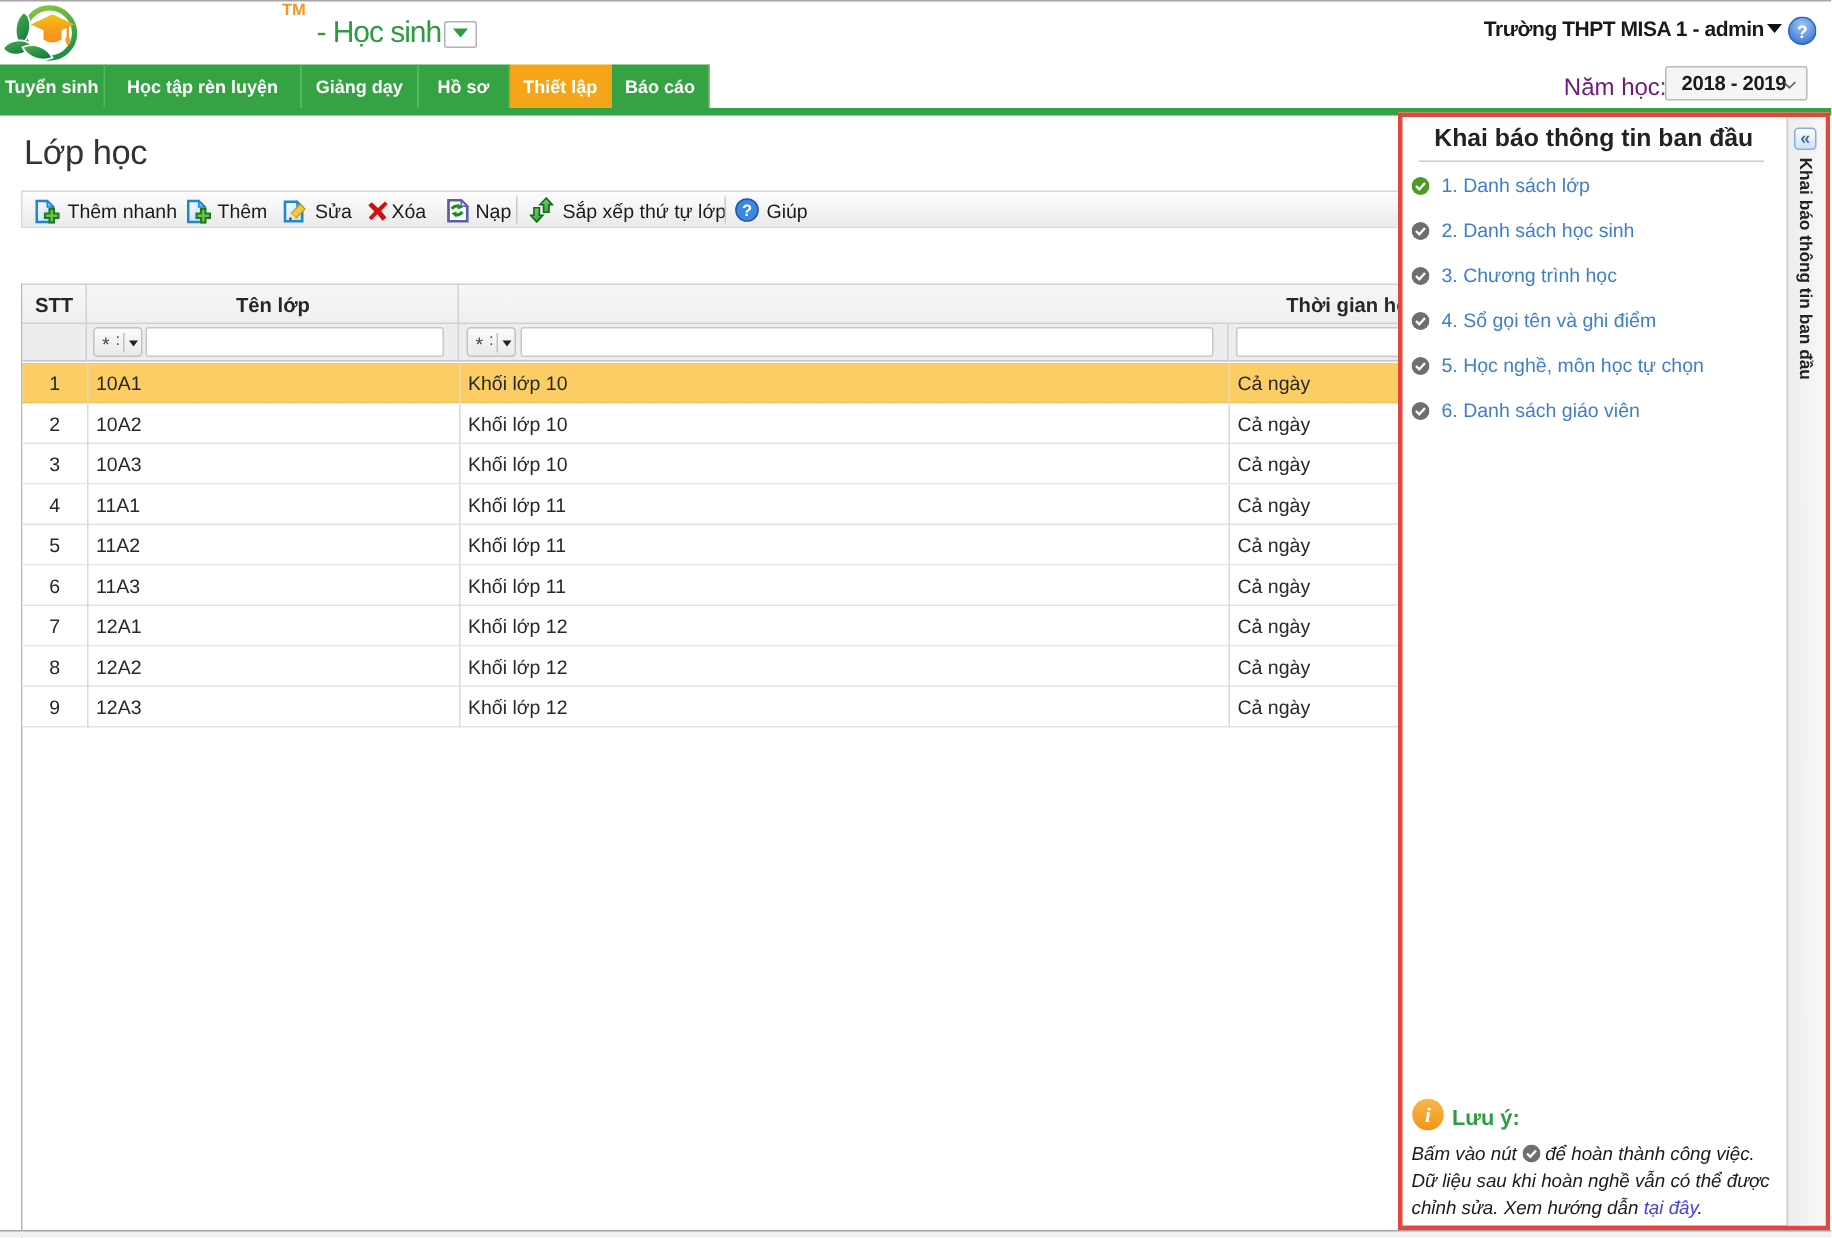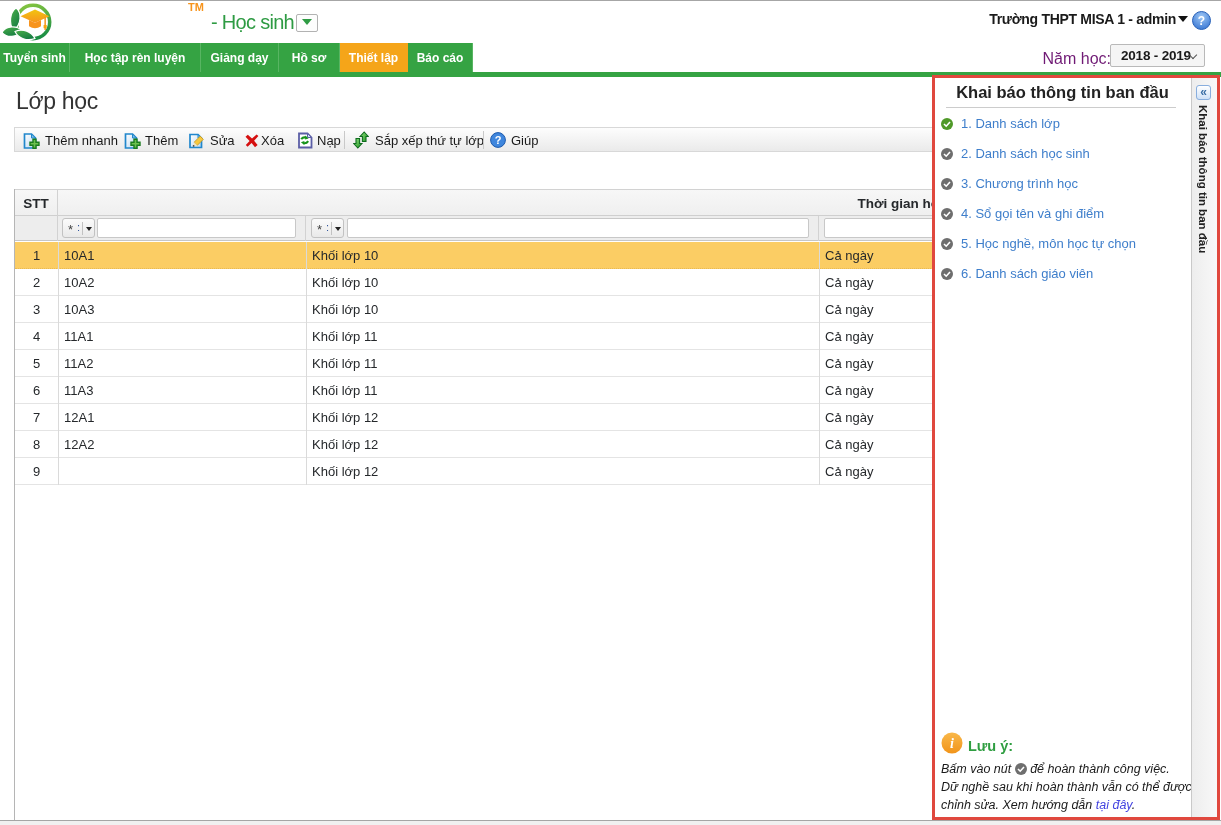--- a/index.html
+++ b/index.html
@@ -217,20 +217,21 @@
     <svg class="tbico" style="left:475px" width="16" height="16" viewBox="0 0 16 16">
       <circle cx="8" cy="8" r="7.4" fill="#3f86dd" stroke="#1d5aad"></circle>
       <text x="8" y="12.2" font-size="11" font-weight="bold" fill="#fff" text-anchor="middle">?</text>
     </svg>
     <div class="tbtxt" style="left:496px">Giúp</div>
   </div>
 
   <div class="abs" id="grid">
     <div id="ghead">
       <div class="hcell" style="left:0;width:43px">STT</div>
+      <div class="hcell" style="left:44px;width:247px">Tên lớp</div>
       <div class="hcell" style="left:805px;width:165px">Thời gian học</div>
       <div class="hcell" style="left:971px;width:234px;border-right:none"></div>
     </div>
     <div id="gfilter">
       <div class="fcell" style="left:0;width:43px"></div>
       <div class="fcell" style="left:44px;width:247px">
         <div class="fcombo" style="left:3px">
             <span class="star">*</span>
             <span class="colon">:</span>
             <span class="vline"></span>
@@ -320,20 +321,21 @@
           <div class="vline1" style="left:43px"></div>
           <div class="gcell cl" style="left:44px;width:247px">12A2</div>
           <div class="vline1" style="left:291px"></div>
           <div class="gcell cl" style="left:292px;width:512px">Khối lớp 12</div>
           <div class="vline1" style="left:804px"></div>
           <div class="gcell cl" style="left:805px;width:400px">Cả ngày</div>
         </div>
     <div class="grow" style="top:269px">
           <div class="gcell c0" style="left:0;width:43px">9</div>
           <div class="vline1" style="left:43px"></div>
+          <div class="gcell cl" style="left:44px;width:247px">12A3</div>
           <div class="vline1" style="left:291px"></div>
           <div class="gcell cl" style="left:292px;width:512px">Khối lớp 12</div>
           <div class="vline1" style="left:804px"></div>
           <div class="gcell cl" style="left:805px;width:400px">Cả ngày</div>
         </div>
     </div>
   </div>
 
   <div class="abs" id="sidebar">
     <div id="sb-main">
@@ -376,21 +378,21 @@
           <circle cx="11" cy="11" r="10.5" fill="url(#og)"></circle>
           <text x="11" y="16" font-size="14" font-weight="bold" font-style="italic" font-family="Liberation Serif" fill="#fff" text-anchor="middle">i</text>
         </svg>
         <div id="note-head">Lưu ý:</div>
         <div class="note-line" style="top:30px">Bấm vào nút
           <svg width="12" height="12" viewBox="0 0 12 12" style="vertical-align:-2px">
             <circle cx="6" cy="6" r="6" fill="#6e6e6e"></circle>
             <path d="M3,6 L5.2,8.2 L9,4" stroke="#fff" stroke-width="1.6" fill="none"></path>
           </svg>
           để hoàn thành công việc.</div>
-        <div class="note-line" style="top:48px">Dữ nghề sau khi hoàn thành vẫn có thể được</div>
+        <div class="note-line" style="top:48px">Dữ liệu sau khi hoàn nghề vẫn có thể được</div>
         <div class="note-line" style="top:66px">chỉnh sửa. Xem hướng dẫn <a>tại đây</a>.</div>
       </div>
     </div>
     <div id="sb-strip">
       <div id="collapse-btn">«</div>
       <div id="vtext">Khai báo thông tin ban đầu</div>
     </div>
   </div>
 
   <div class="abs" id="bottombar"></div>

